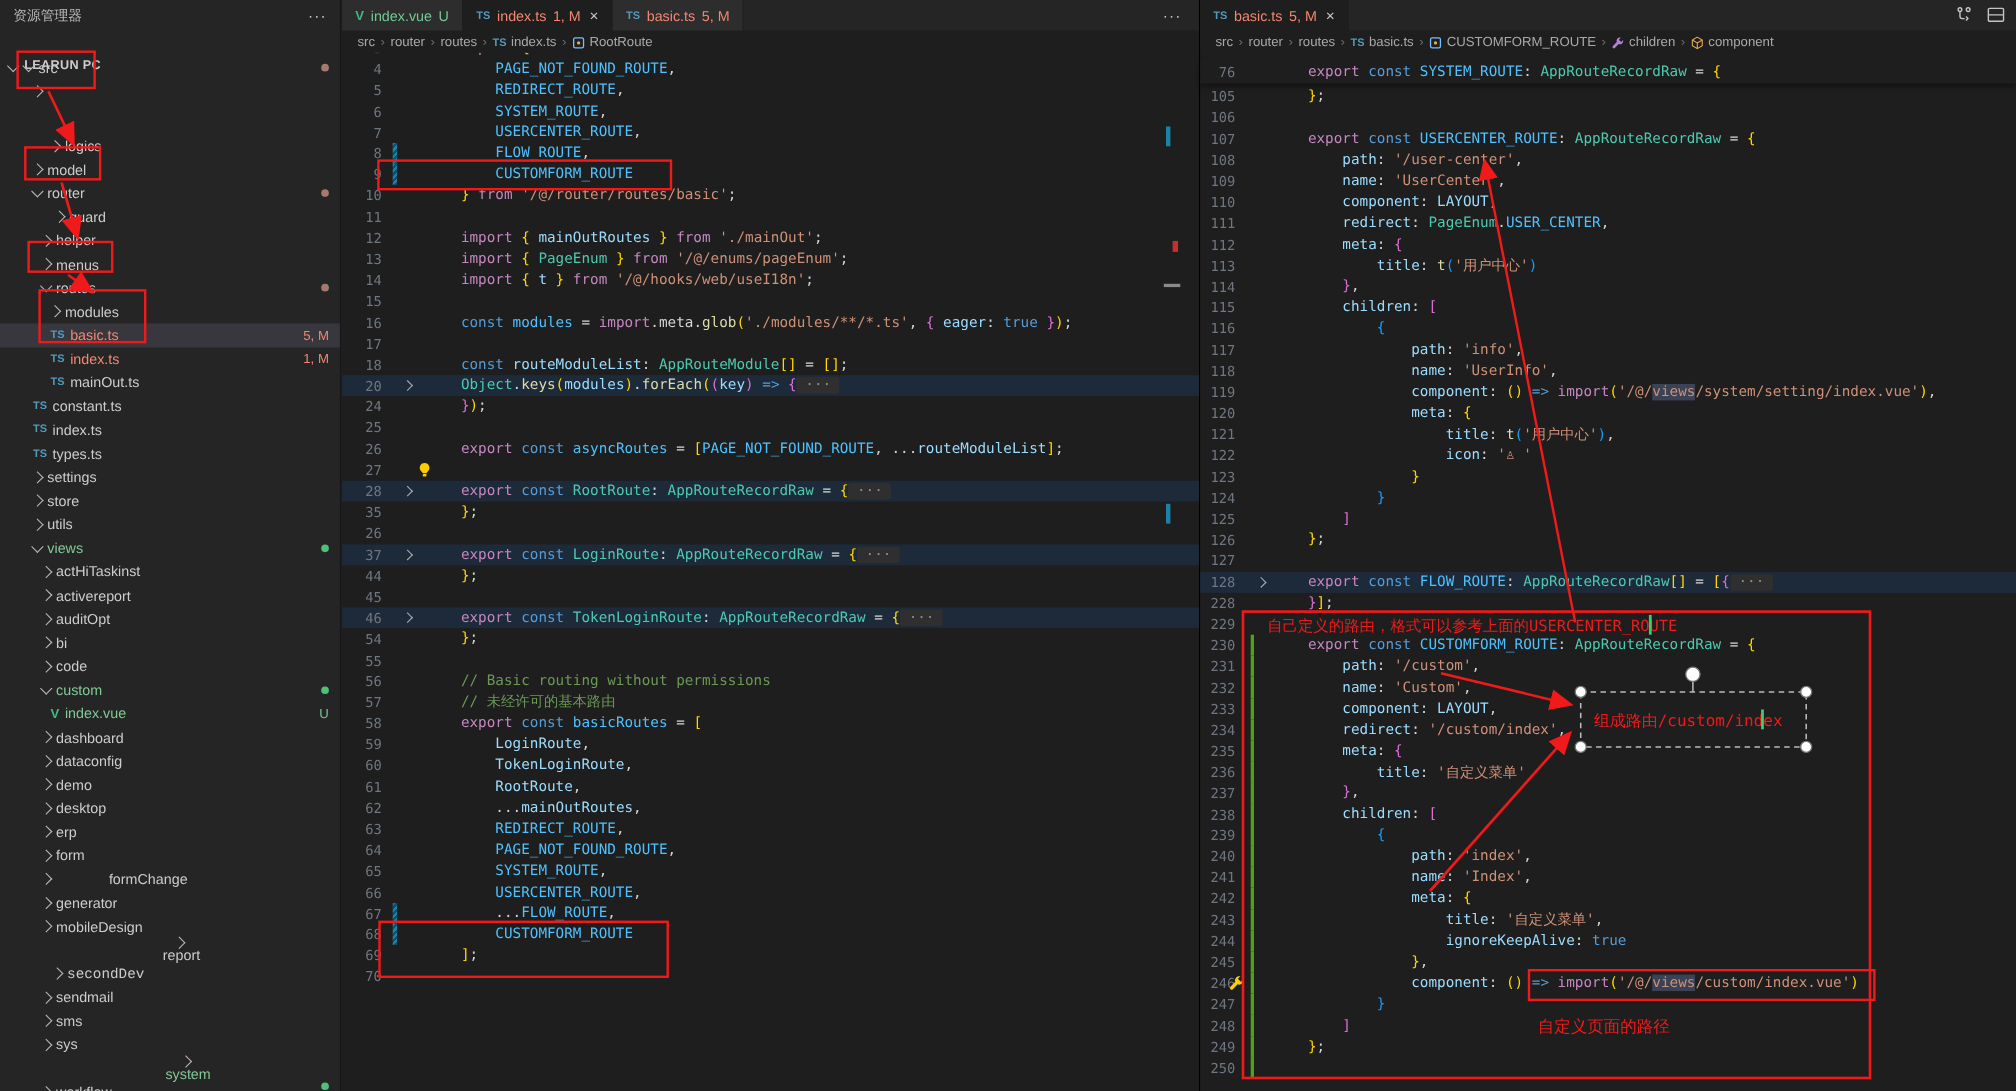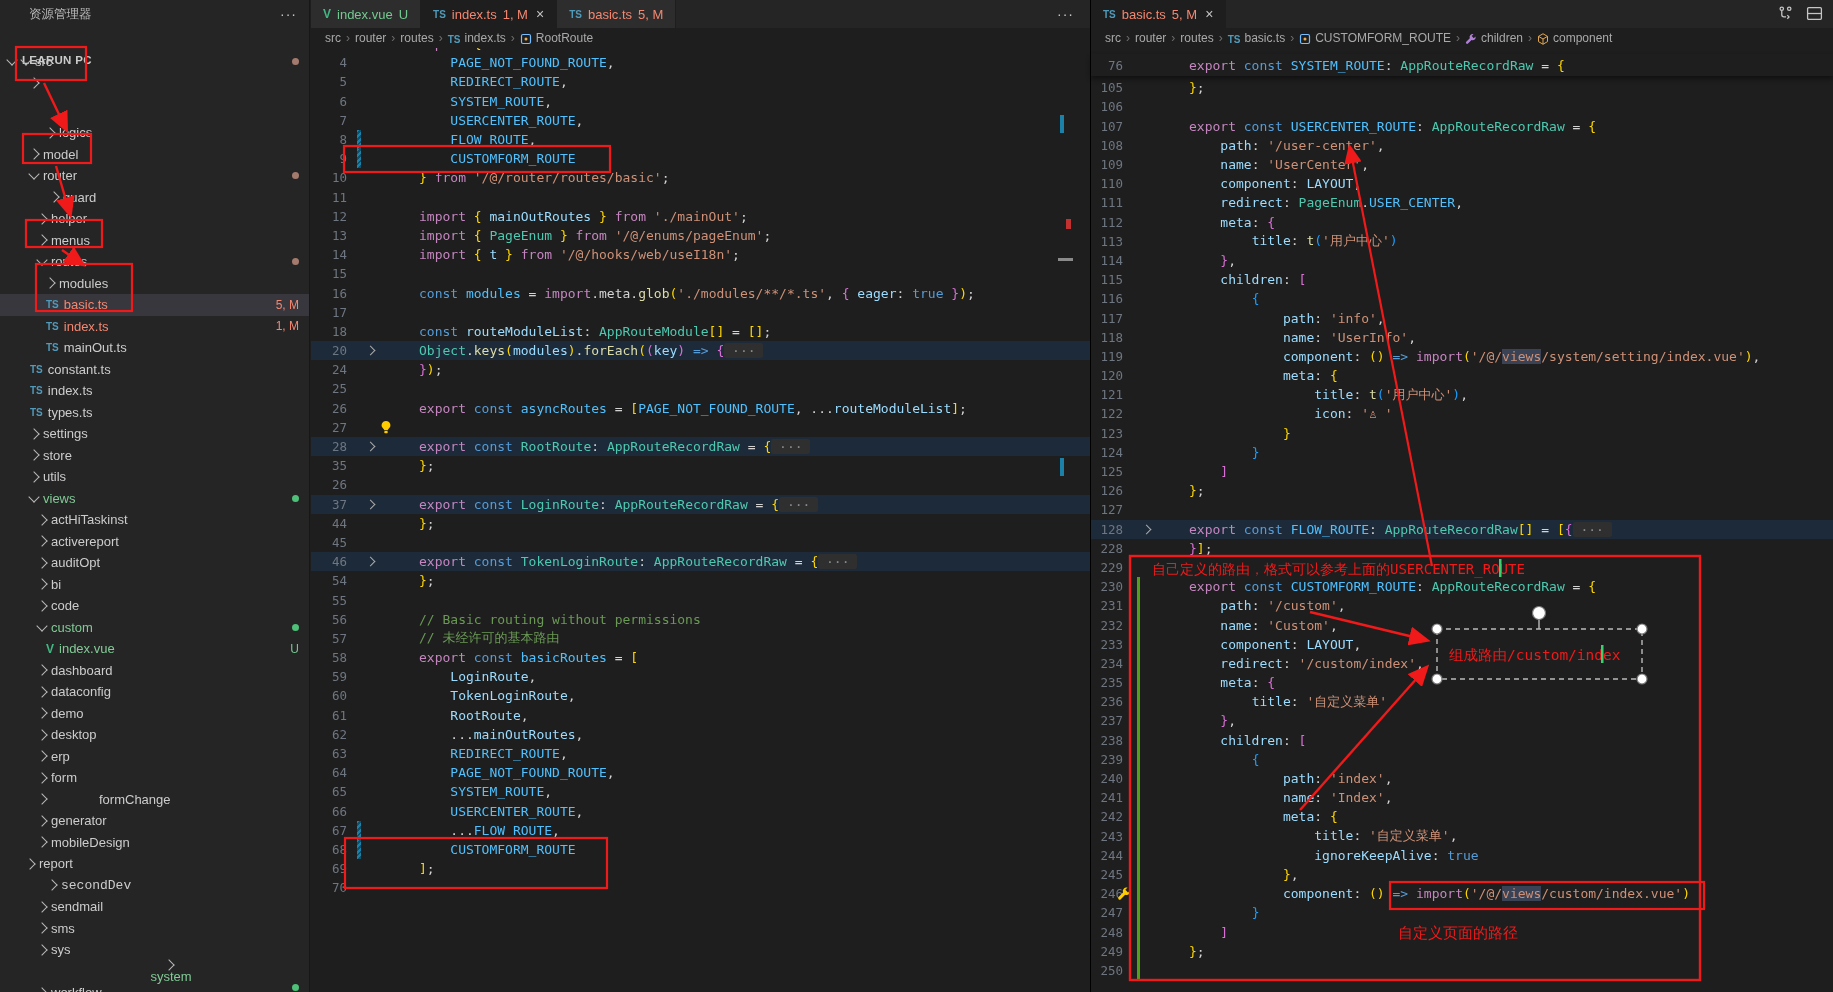--- a/index.html
+++ b/index.html
@@ -4,21 +4,21 @@
 <style>
   * { margin:0; padding:0; box-sizing:border-box; }
   html,body { width:1833px; height:992px; overflow:hidden; background:#1e1e1e;
     font-family:"Liberation Sans", sans-serif; }
   .app { position:relative; width:1833px; height:992px; background:#1e1e1e; color:#ccc; }
 
   
   .sidebar { position:absolute; left:0; top:0; width:310px; height:992px;
     background:#252526; border-right:1px solid #171717; overflow:hidden; }
   .sb-title { height:28px; display:flex; align-items:center; padding:0 12px;
-    font-size:12.5px; color:#bbbbbb;margin-left:17px; }
+    font-size:12.5px; color:#bbbbbb; }
   .sb-title .more { margin-left:auto; color:#c5c5c5; font-size:14px; letter-spacing:1px; cursor:pointer; }
   .ws-header { height:23px; display:flex; align-items:center; padding-left:4px;
     font-size:11.5px; font-weight:bold; color:#cccccc; letter-spacing:.3px;margin-top:20px; }
   .tree { position:absolute; left:0; top:51px; width:100%; }
   .trow { height:21.5px; display:flex; align-items:center; font-size:13px; color:#cccccc;
     white-space:nowrap; padding-right:10px; }
   .trow.sel { background:#37373d; }
   .trow .lbl { margin-left:5px; }
   .trow.green .lbl { color:#81c995; }
   .trow.red .lbl { color:#f48771; }
@@ -298,21 +298,21 @@
         <div class="trow" style="padding-left: 38px;">
           <span class="chev closed"></span>
           <span class="lbl">generator</span>
           <span class="right"></span>
         </div>
         <div class="trow" style="padding-left: 38px;">
           <span class="chev closed"></span>
           <span class="lbl">mobileDesign</span>
           <span class="right"></span>
         </div>
-        <div class="trow" style="padding-left: 26px;">
+        <div class="trow" style="padding-left: 26px; flex-direction: column;">
           <span class="chev closed"></span>
           <span class="lbl">report</span>
           <span class="right"></span>
         </div>
         <div class="trow" style="padding-left: 48px; font-family: Liberation Mono, monospace;">
           <span class="chev closed"></span>
           <span class="lbl">secondDev</span>
           <span class="right"></span>
         </div>
         <div class="trow" style="padding-left: 38px;">

